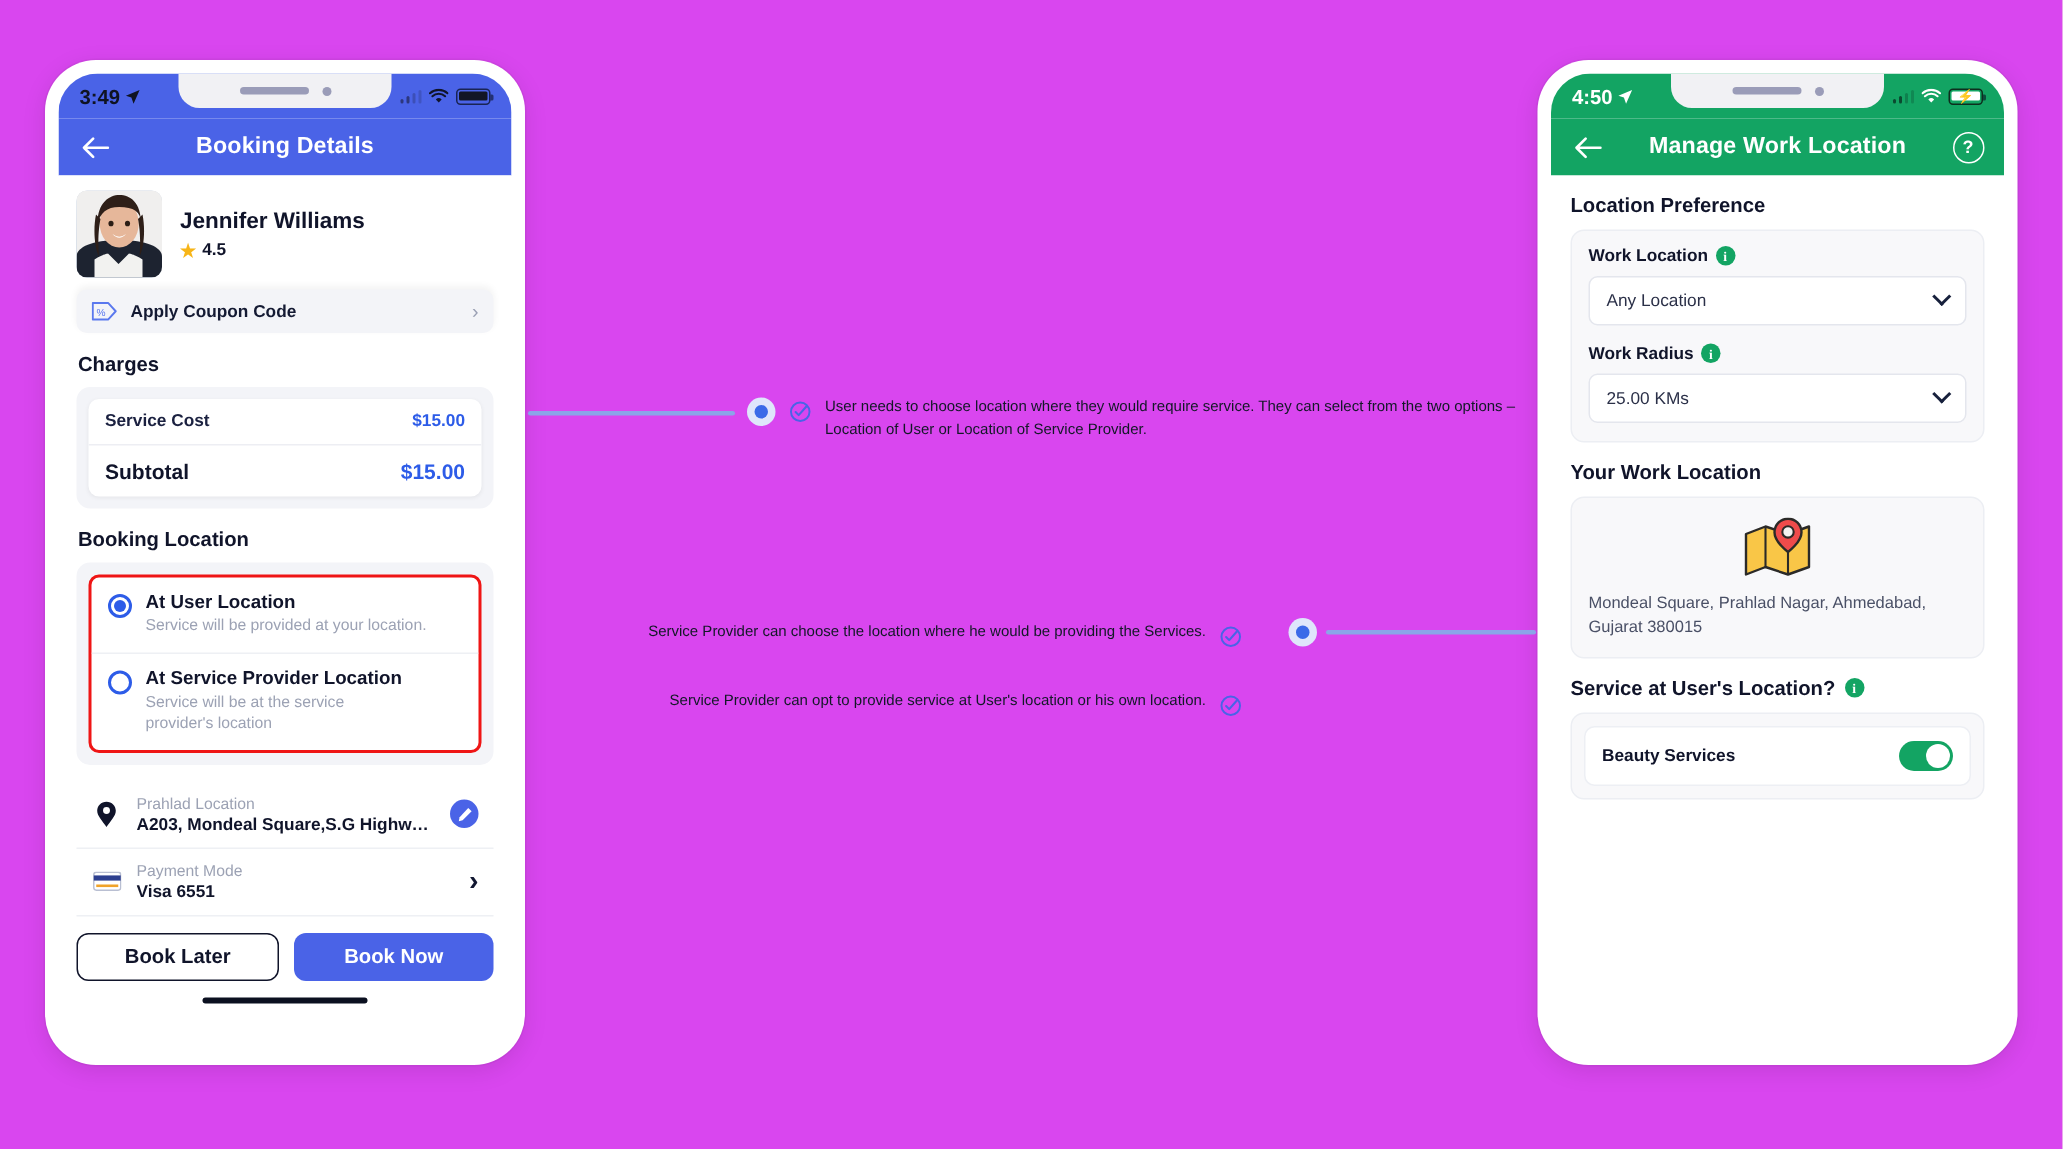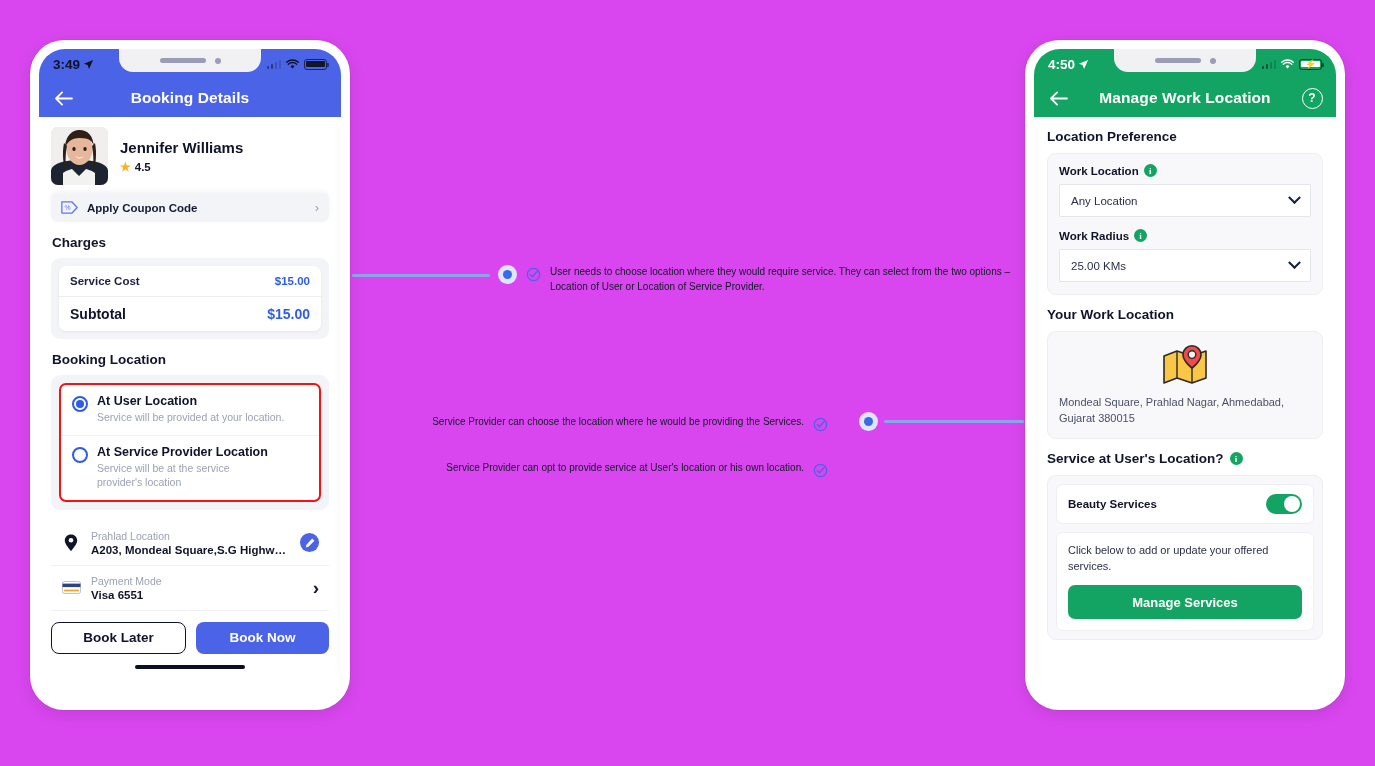--- a/index.html
+++ b/index.html
@@ -192,21 +192,21 @@
   .r-title { font-size: 13.5px; font-weight:bold; color:#10142a; margin: 12px 0 9px 0; }
   .grp-card { background:#f8f8fa; border:1px solid #eceef3; border-radius: 9px; padding: 10px 11px 12px 11px; }
   .fld-lbl { font-size: 11.5px; font-weight:bold; color:#10142a; display:flex; align-items:center; gap:5px; }
   .info-dot {
     width:13px; height:13px; border-radius:50%; background:#13a463; color:#fff;
     font-size:9px; font-weight:bold; display:flex; align-items:center; justify-content:center;
     font-family:"Liberation Serif", serif;
   }
   .select {
     margin-top: 7px; height: 33px; background:#fff; border:1px solid #e4e6ed;
-    border-radius: 1px; display:flex; align-items:center; justify-content:space-between;
+    border-radius: 6px; display:flex; align-items:center; justify-content:space-between;
     padding: 0 11px; font-size: 11.5px; color:#2b3048; cursor:pointer;
   }
   .caret { width:9px; height:9px; border-right:2px solid #17203c; border-bottom:2px solid #17203c;
            transform: rotate(45deg) translate(-2px,-2px); }
   .fld-lbl.mt { margin-top: 12px; }
 
   .map-card { background:#f8f8fa; border:1px solid #eceef3; border-radius:9px; padding: 13px 11px 12px 11px; }
   .map-ico-wrap { display:flex; justify-content:center; }
   .map-addr { font-size: 11px; color:#4a5066; line-height:1.42; margin-top: 10px; }
 
@@ -489,24 +489,20 @@
 
         <div class="tog-outer">
           <div class="tog-white">
             <div class="tog-row">
               <span class="tog-lbl">Beauty Services</span>
               <span class="switch">
                   <span class="knob"></span>
                 </span>
             </div>
           </div>
-          <div class="hint-card">
-            <div class="hint-txt">Click below to add or update your offered services.</div>
-            <div class="mg-btn">Manage Services</div>
-          </div>
         </div>
       </div>
     </div>
   </div>
 
   <div class="conn-line" style="left:352px; top:274px; width:138px;"></div>
   <div class="conn-dot" style="left:498px; top:265px;">
       <i></i>
     </div>
 

